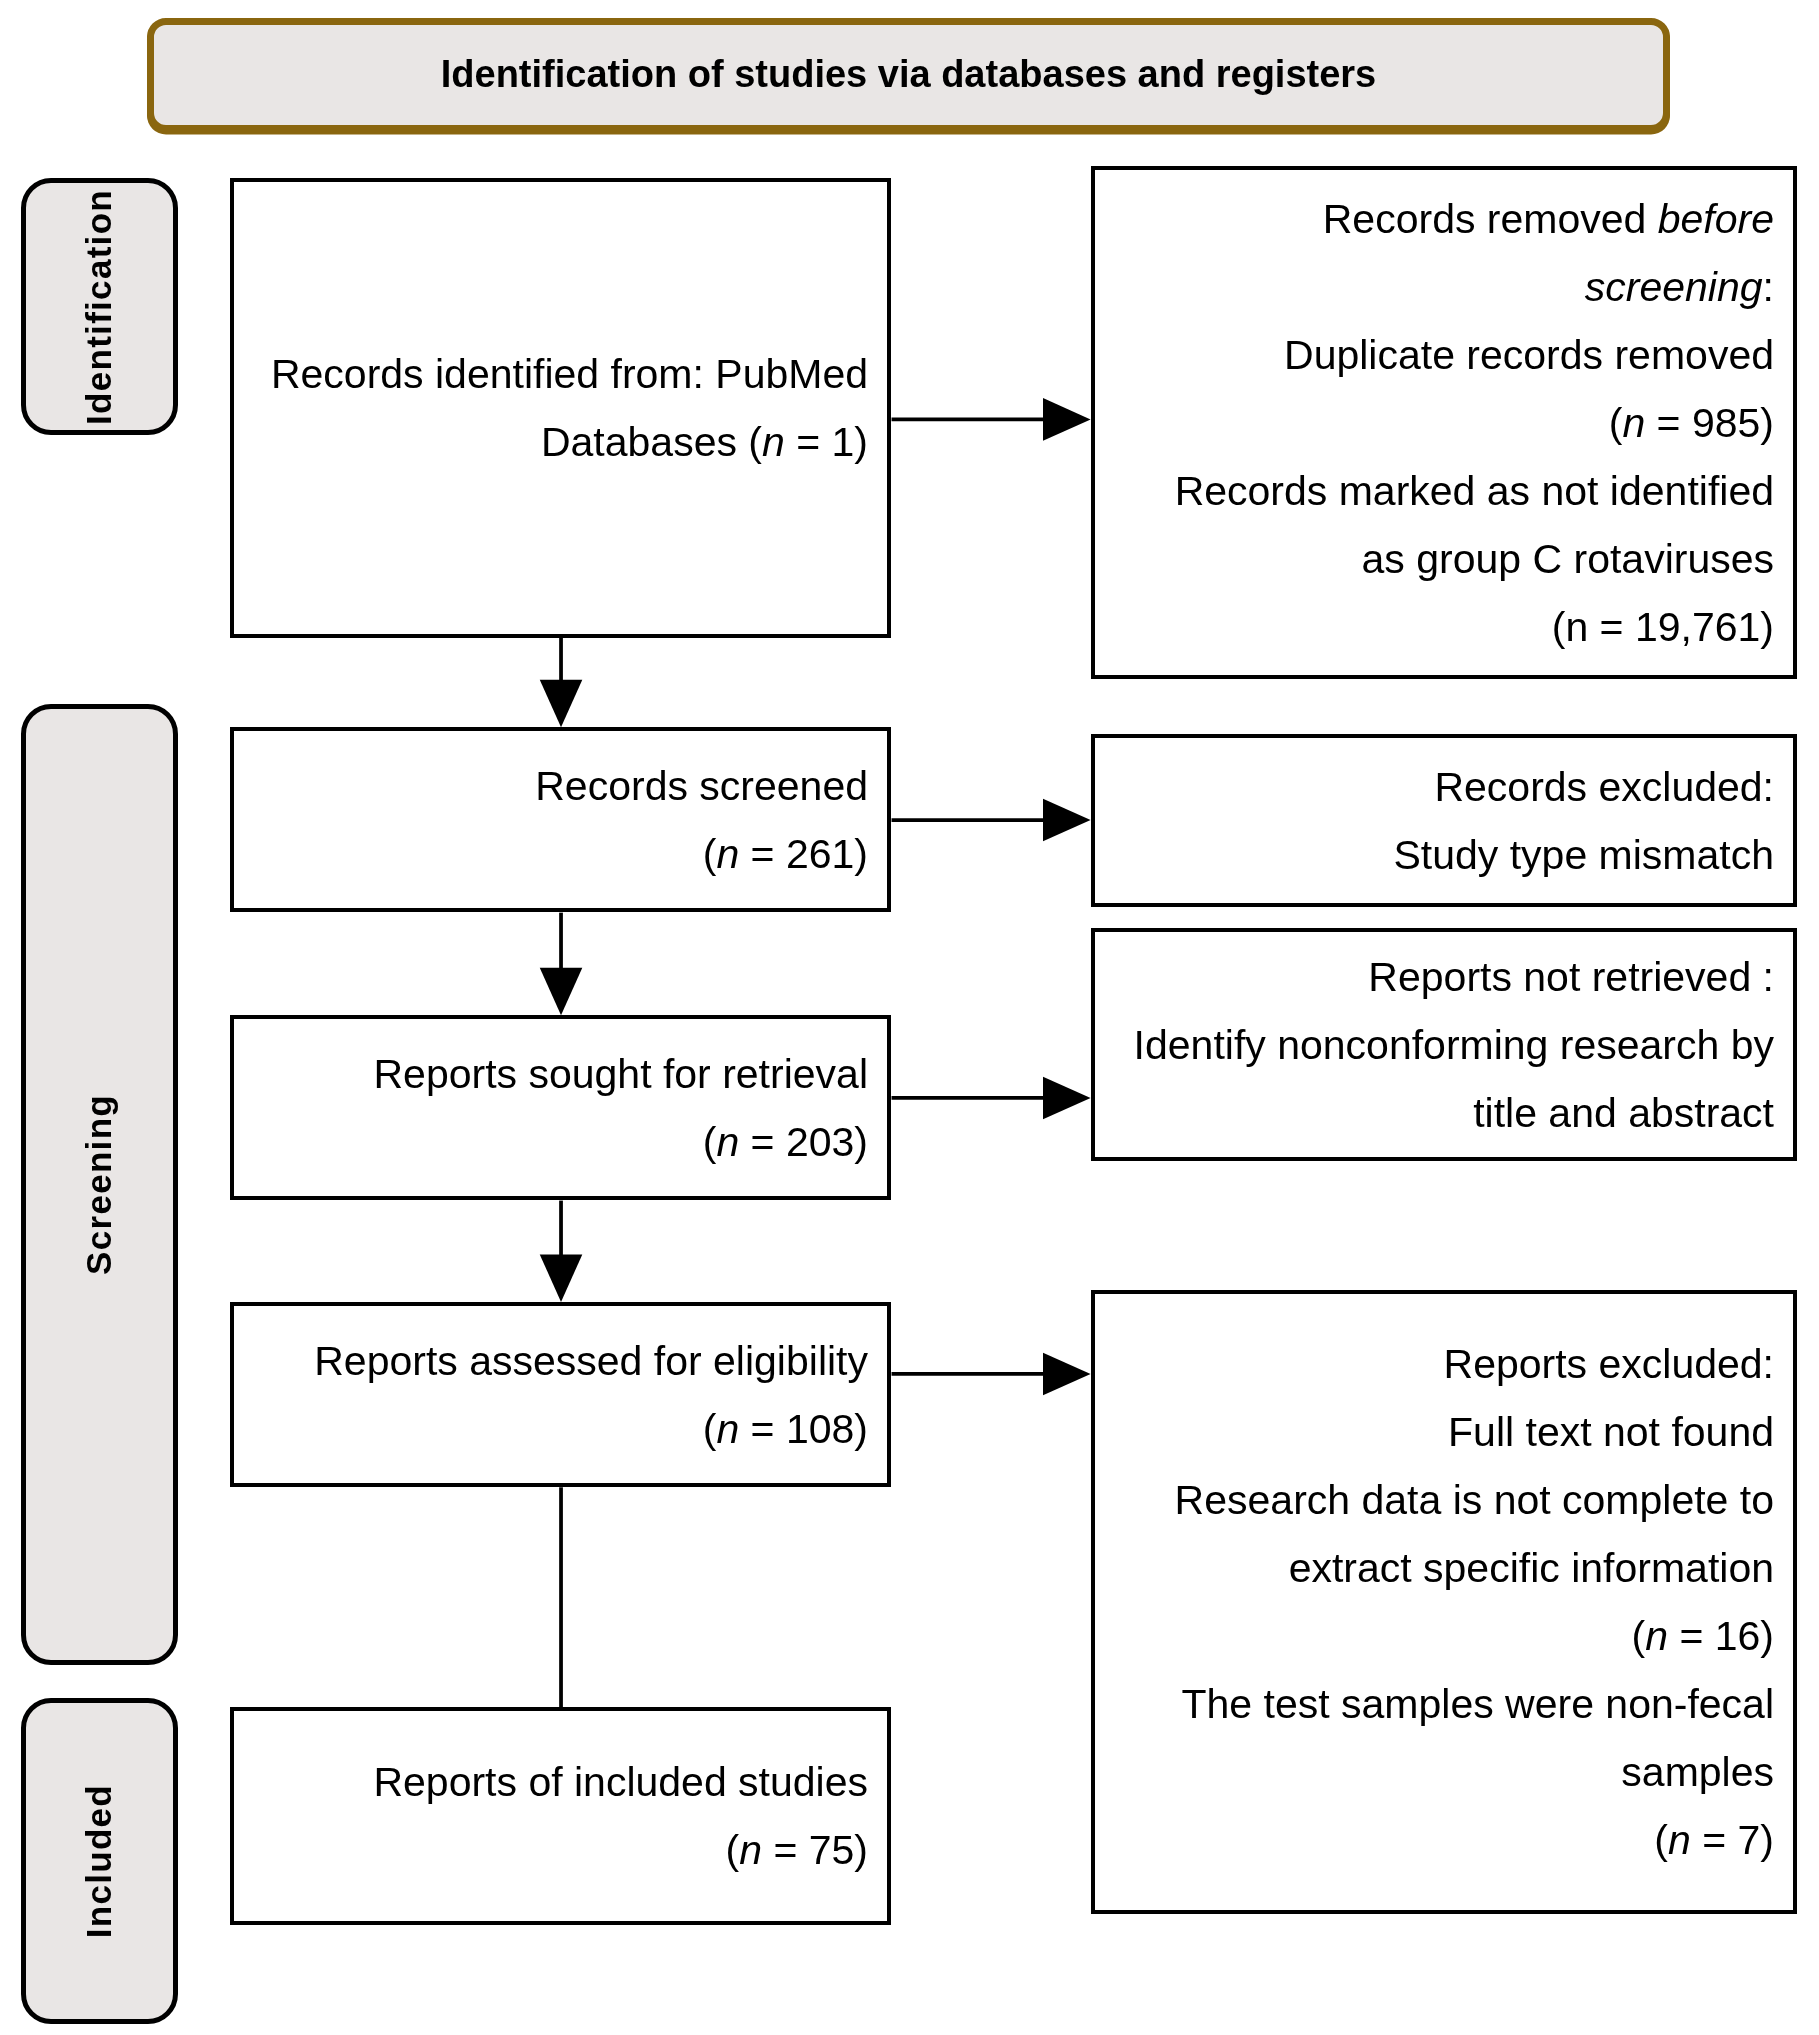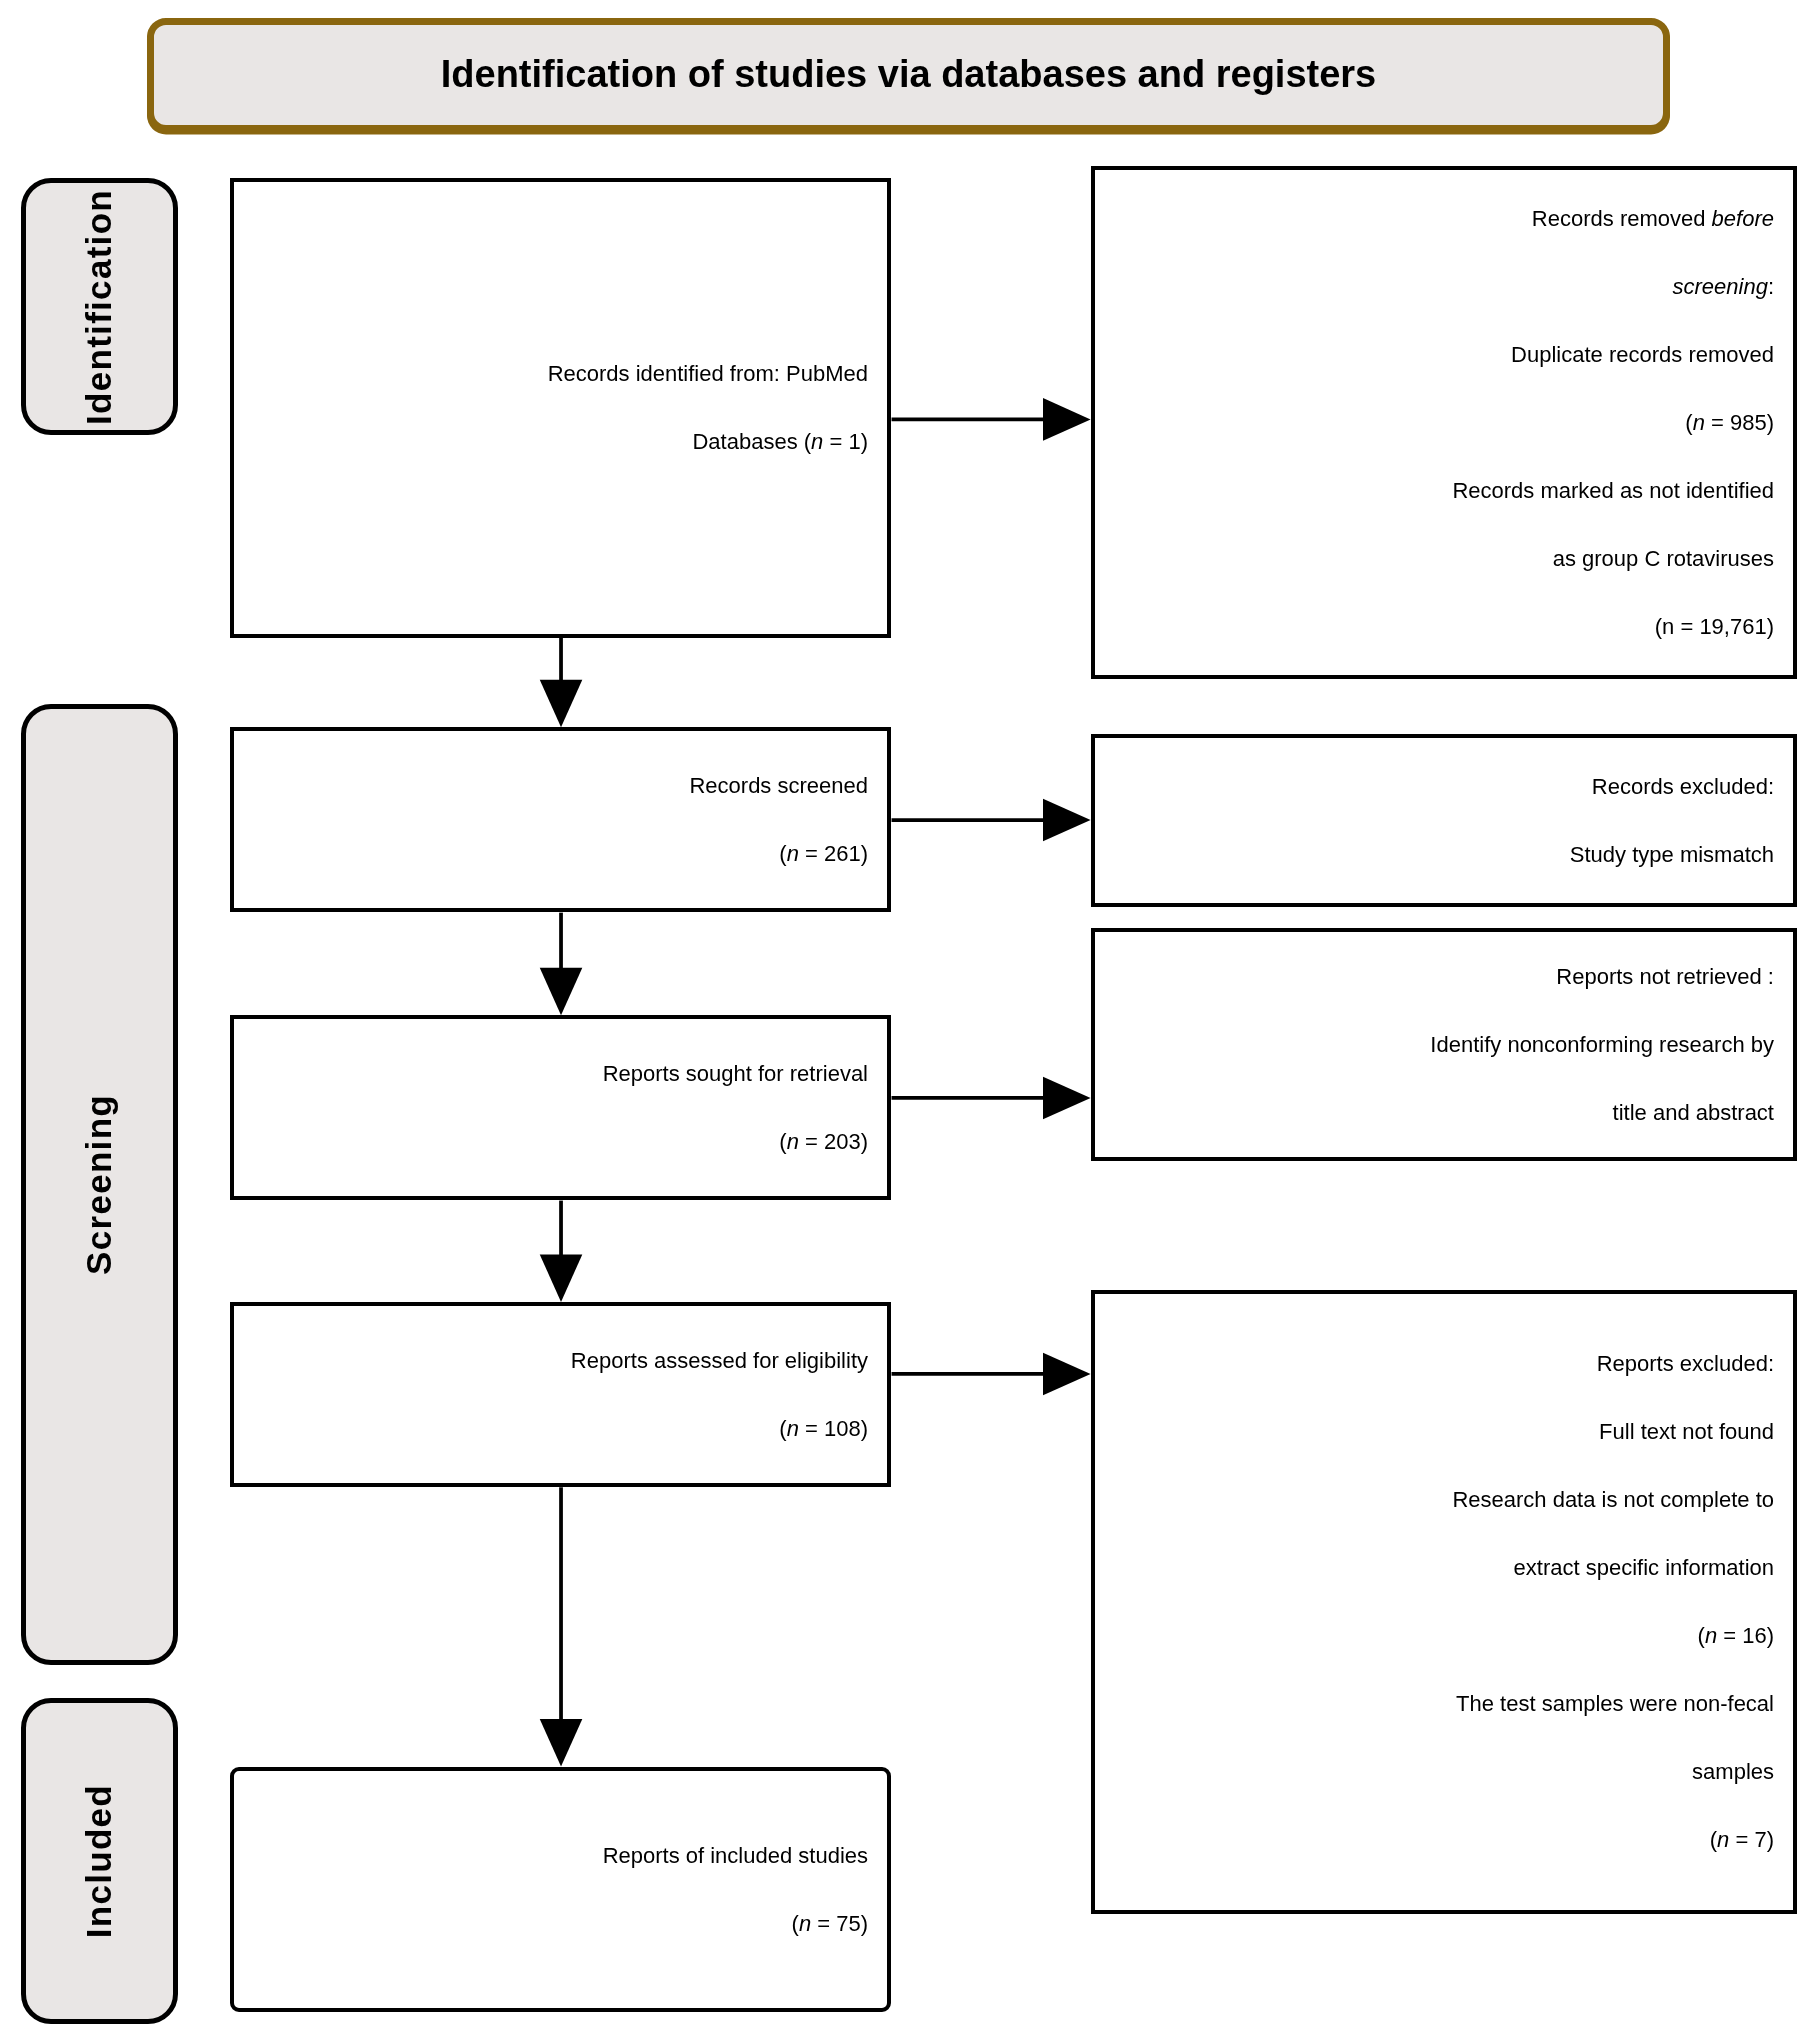--- a/index.html
+++ b/index.html
@@ -44,31 +44,31 @@
   #stage-screening{top:704px;height:961px;}
   #stage-included{top:1698px;height:326px;}
   
   .box{
     position:absolute;
     box-sizing:border-box;
     background:#ffffff;
     border:4.4px solid var(--line,#000);
     display:flex;flex-direction:column;justify-content:center;
     padding:0 19px 0 36px;
-    font-size:22px;
+    font-size:41px;
   }
   .box .ln{line-height:68px;white-space:nowrap;}
   .it{font-style:italic;}
   .col-left{left:230px;width:661px;}
   .col-right{left:1091px;width:706px;}
   #box-identified{top:178px;height:460px;}
   #box-screened{top:727px;height:185px;}
   #box-sought{top:1015px;height:185px;}
   #box-assessed{top:1302px;height:185px;}
-  #box-included{top:1767px;height:245px;border-radius:9px;}
+  #box-included{top:1707px;height:218px;}
   #box-removed{top:166px;height:513px;}
   #box-excluded-records{top:734px;height:173px;}
   #box-not-retrieved{top:928px;height:233px;}
   #box-excluded-reports{top:1290px;height:624px;}
   
   #arrows{position:absolute;left:0;top:0;pointer-events:none;}
   #arrows line{stroke:var(--line,#000);stroke-width:6;}
   #arrows polygon{fill:var(--line,#000);}
 </style>
 </head>

